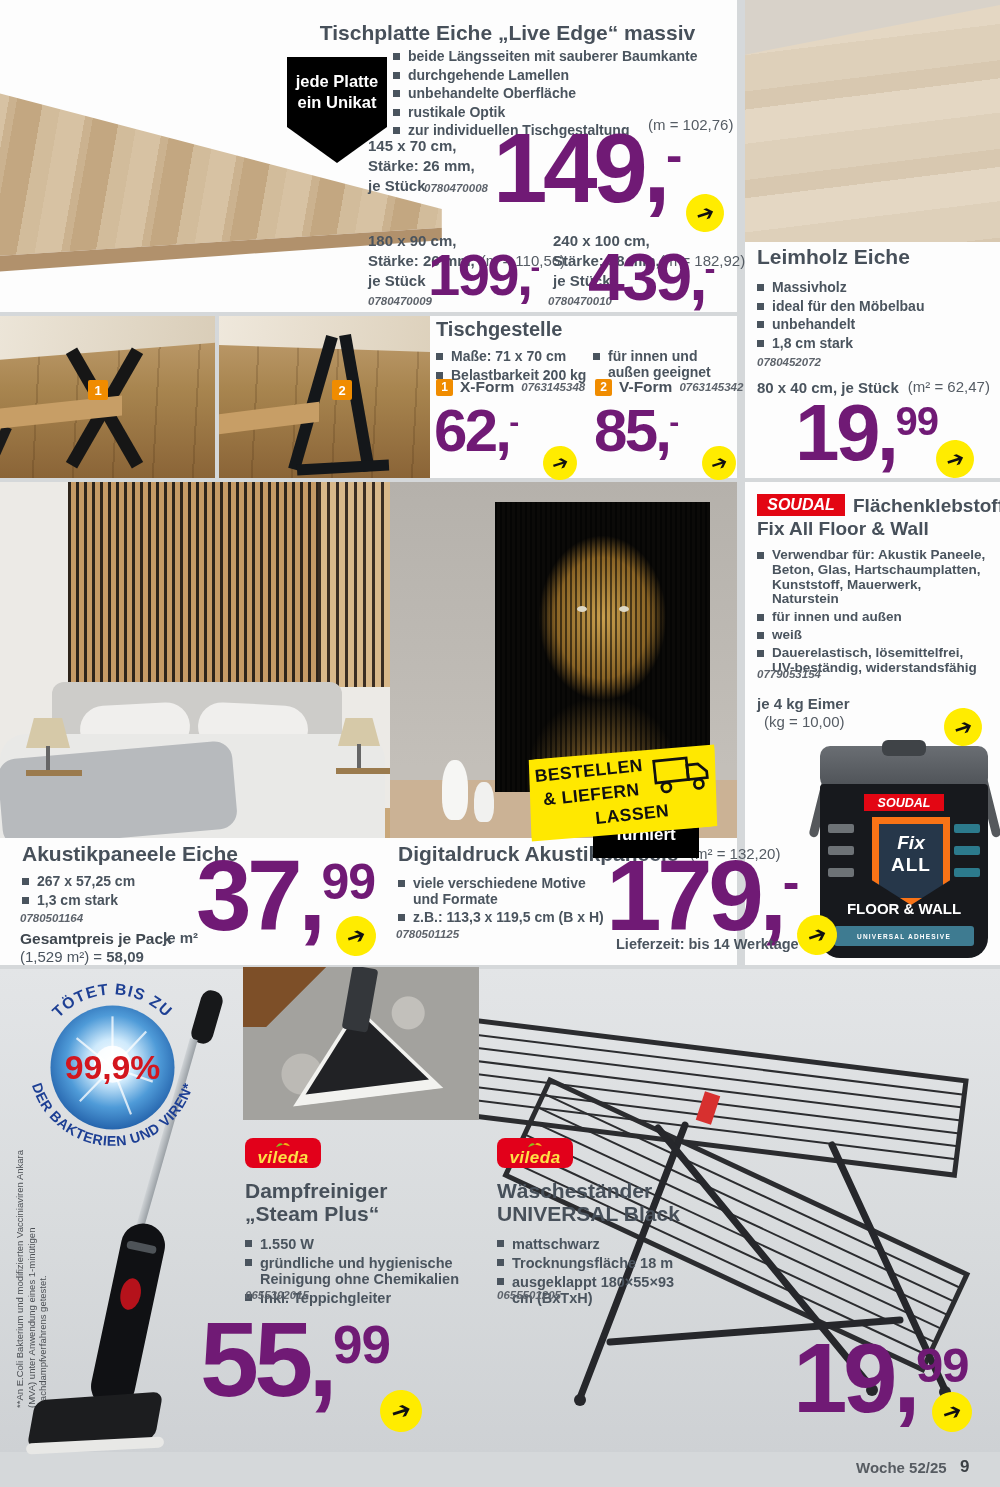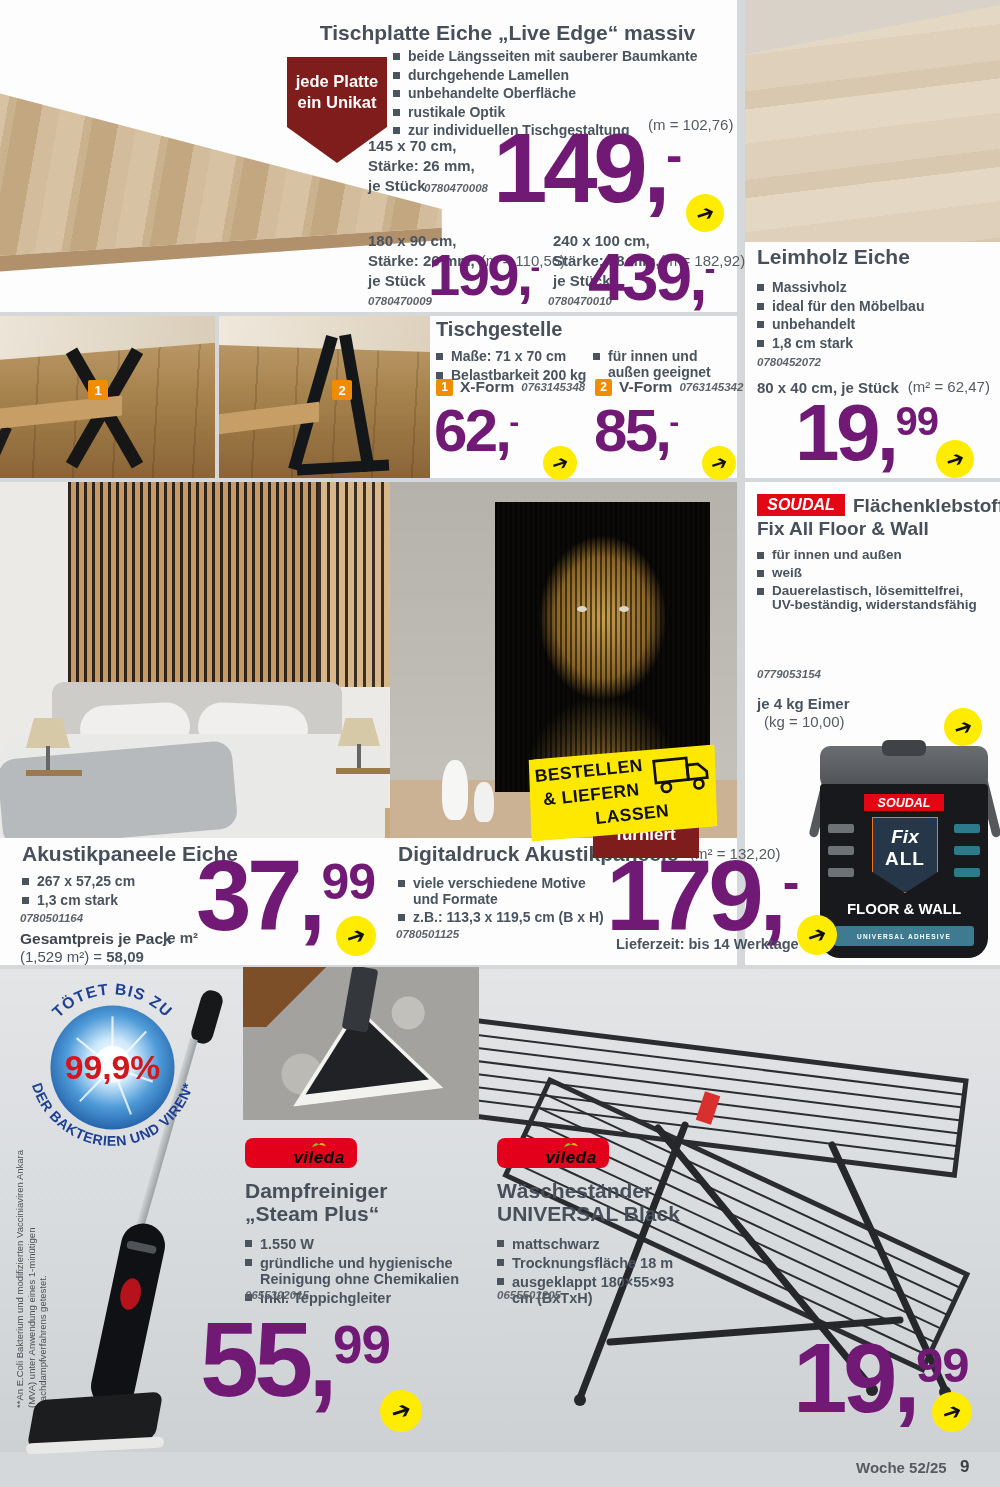--- a/index.html
+++ b/index.html
@@ -11,28 +11,28 @@
   .blist{position:absolute;}
   .b{display:flex;align-items:flex-start;color:#4a545e;font-weight:bold;font-size:14px;line-height:15.5px;margin-bottom:3px;}
   .b::before{content:"";width:7px;height:7px;background:#4a545e;margin:4px 8px 0 0;flex:0 0 auto;}
   .info{font-weight:bold;color:#4a545e;font-size:15px;line-height:20px;white-space:nowrap;}
   .meter{font-weight:normal;color:#555c64;font-size:15px;white-space:nowrap;}
   .sku{font-style:italic;color:#5d636b;font-size:11.5px;font-weight:bold;white-space:nowrap;}
   .price{position:absolute;color:#701a75;font-weight:bold;letter-spacing:-0.045em;line-height:0.78;white-space:nowrap;}
   .ps{font-size:0.5em;vertical-align:0.62em;letter-spacing:-0.02em;}
   .arr{position:absolute;background:#FFEC00;border-radius:50%;display:flex;align-items:center;justify-content:center;
        color:#101010;font-weight:bold;font-family:"DejaVu Sans",sans-serif;transform:rotate(-18deg);z-index:6;}
-  .bluebadge{position:absolute;background:#7f1d1d;color:#fff;font-weight:bold;text-align:center;z-index:5;}
+  .bluebadge{position:absolute;background:#000000;color:#fff;font-weight:bold;text-align:center;z-index:5;}
   .numbadge{background:#F08C00;color:#fff;font-weight:bold;display:flex;align-items:center;justify-content:center;border-radius:2px;}
   .photo{position:absolute;overflow:hidden;}
   .woodfloor{background:linear-gradient(180deg,#c3a174 0%,#a8854f 45%,#8a6437 100%);}
   .plankline{position:absolute;inset:0;background:repeating-linear-gradient(93deg,rgba(60,35,10,.18) 0 2px,transparent 2px 40px);}
   .opt{position:absolute;display:flex;align-items:center;gap:7px;}
   .optname{font-weight:bold;font-size:15.5px;color:#47505a;}
-  .vileda{position:absolute;background:#E2001A;border-radius:8px;display:flex;flex-direction:column;align-items:center;justify-content:center;color:#000000;z-index:4;padding-left:36px;}
+  .vileda{position:absolute;background:#E2001A;border-radius:8px;display:flex;flex-direction:column;align-items:center;justify-content:center;color:#fde047;z-index:4;}
   .vtext{font-style:italic;font-weight:bold;font-size:17px;letter-spacing:.5px;line-height:1;margin-top:1px;}
 </style>
 </head>
 <body>
 
 <div id="page">
 
   <div class="cell" style="left:0;top:0;width:737px;height:312px"></div>
   <div class="cell" style="left:745px;top:0;width:255px;height:478px"></div>
   <div class="cell" style="left:430px;top:316px;width:307px;height:162px"></div>
@@ -97,21 +97,21 @@
     </div>
   </div>
 
   <div class="abs" style="left:820px;top:740px;width:170px;height:218px">
     <div class="abs" style="left:-4px;top:34px;width:9px;height:64px;background:#55585c;border-radius:5px;transform:rotate(14deg)"></div>
     <div class="abs" style="left:165px;top:34px;width:9px;height:64px;background:#55585c;border-radius:5px;transform:rotate(-14deg)"></div>
     <div class="abs" style="left:0;top:6px;width:168px;height:42px;background:linear-gradient(#6a6e73,#4e5257);border-radius:10px"></div>
     <div class="abs" style="left:62px;top:0;width:44px;height:16px;background:#3f4347;border-radius:6px"></div>
     <div class="abs" style="left:0;top:44px;width:168px;height:174px;background:#17191d;border-radius:4px 4px 20px 20px;overflow:hidden">
       <div class="abs" style="left:44px;top:10px;width:80px;height:17px;background:#E30613;color:#fff;font-style:italic;font-weight:bold;font-size:12.5px;display:flex;align-items:center;justify-content:center">SOUDAL</div>
-      <div class="abs" style="left:52px;top:33px;width:64px;height:74px;background:#26374a;border:1px solid #f97316;clip-path:polygon(0 0,100% 0,100% 72%,50% 100%,0 72%);color:#fff;text-align:center">
+      <div class="abs" style="left:52px;top:33px;width:64px;height:74px;background:#26374a;border:7px solid #f97316;clip-path:polygon(0 0,100% 0,100% 72%,50% 100%,0 72%);color:#fff;text-align:center">
         <div style="font-style:italic;font-weight:bold;font-size:19px;margin-top:8px">Fix</div>
         <div style="font-weight:bold;font-size:19px;letter-spacing:1px">ALL</div>
       </div>
       <div class="abs" style="left:8px;top:40px;width:26px;height:9px;background:#6d7276;border-radius:2px"></div>
       <div class="abs" style="left:8px;top:62px;width:26px;height:9px;background:#6d7276;border-radius:2px"></div>
       <div class="abs" style="left:8px;top:84px;width:26px;height:9px;background:#6d7276;border-radius:2px"></div>
       <div class="abs" style="left:134px;top:40px;width:26px;height:9px;background:#2c7a8c;border-radius:2px"></div>
       <div class="abs" style="left:134px;top:62px;width:26px;height:9px;background:#2c7a8c;border-radius:2px"></div>
       <div class="abs" style="left:134px;top:84px;width:26px;height:9px;background:#2c7a8c;border-radius:2px"></div>
       <div class="abs" style="left:0;top:116px;width:168px;text-align:center;color:#fff;font-weight:bold;font-size:15px">FLOOR &amp; WALL</div>
@@ -283,20 +283,23 @@
   <div class="price" style="left:606px;top:856px;font-size:100px;z-index:5"><span>179,</span><span class="ps">-</span></div>
   <span class="arr" style="left:797px;top:915px;width:40px;height:40px;font-size:23px">
       <span>➔</span>
     </span>
   <div class="abs" style="left:616px;top:936px;font-weight:bold;font-size:14.5px;color:#4a545e;z-index:6">Lieferzeit: bis 14 Werktage</div>
 
   <div class="abs" style="left:757px;top:494px;width:88px;height:22px;background:#E30613;color:#fff;font-style:italic;font-weight:bold;font-size:16px;display:flex;align-items:center;justify-content:center">SOUDAL</div>
   <div class="abs title" style="left:853px;top:496px;font-size:19px">Flächenklebstoff</div>
   <div class="abs title" style="left:757px;top:519px;font-size:19px">Fix All Floor &amp; Wall</div>
   <div class="blist" style="left:757px;top:548px;width:230px">
+    <div class="b" style="font-size:13.5px;line-height:14.8px">
+        <span>Verwendbar für: Akustik Paneele, Beton, Glas, Hartschaumplatten, Kunststoff, Mauerwerk, Naturstein</span>
+      </div>
     <div class="b" style="font-size:13.5px;line-height:14.8px">
         <span>für innen und außen</span>
       </div>
     <div class="b" style="font-size:13.5px;line-height:14.8px">
         <span>weiß</span>
       </div>
     <div class="b" style="font-size:13.5px;line-height:14.8px">
         <span>Dauerelastisch, lösemittelfrei, UV-beständig, widerstandsfähig</span>
       </div>
   </div>

